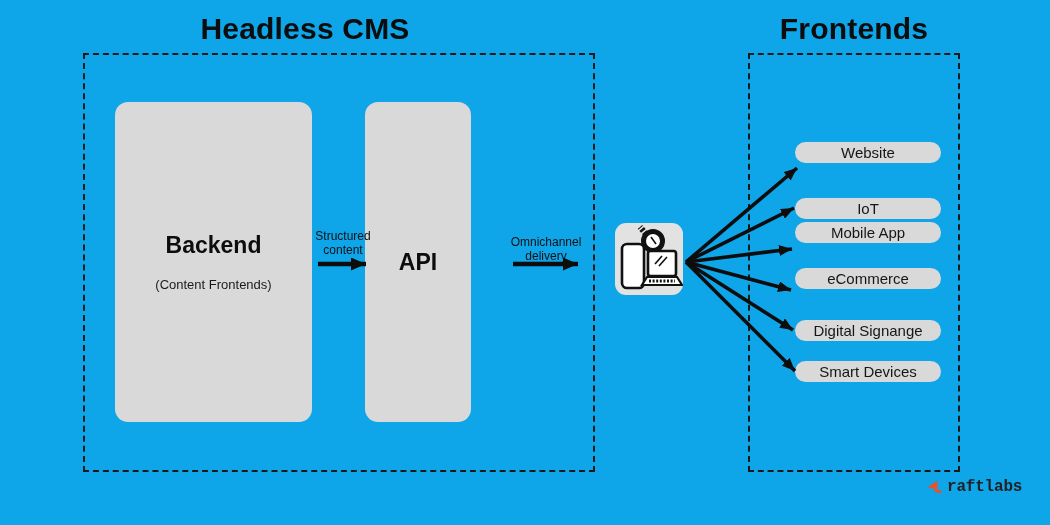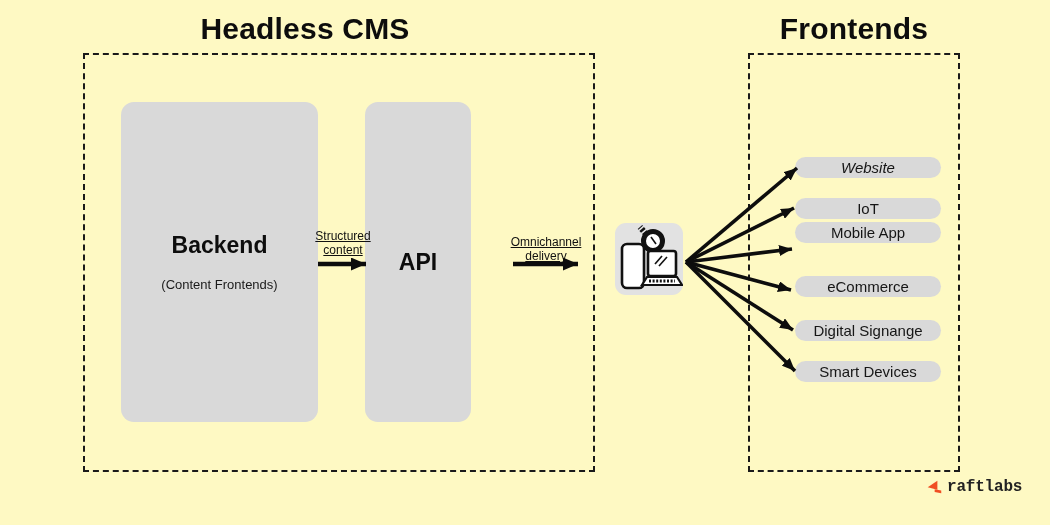--- a/index.html
+++ b/index.html
@@ -1,19 +1,19 @@
 <!DOCTYPE html>
 <html><head>
 <meta charset="utf-8">
 <style>
   html,body{margin:0;padding:0;background:#ffffff;}
   #canvas{
     position:relative;
     width:1050px;height:525px;
-    background:#fef9c3;
+    background:#0ea5e9;
     font-family:"Liberation Sans", sans-serif;
     color:#111;
     overflow:hidden;
   }
   .abs{position:absolute;}
   .group-title{
     font-size:30px;font-weight:700;letter-spacing:.2px;
     text-align:center;color:#0d0d0d;
   }
   .dashed-box{
@@ -21,21 +21,21 @@
     background:transparent;
   }
   .gray-box{
     background:#d9d9d9;
     border-radius:13px;
     display:flex;flex-direction:column;align-items:center;justify-content:center;
   }
   .box-title{font-size:23px;font-weight:700;color:#0d0d0d;}
   .box-subtitle{font-size:13px;color:#1a1a1a;margin-top:18px;}
   .flow-label{
-    font-size:12px;line-height:1.18;text-align:center;color:#111;text-decoration:underline;
+    font-size:12px;line-height:1.18;text-align:center;color:#111;
   }
   .pill{
     position:absolute;left:795px;width:146px;height:21px;
     background:#d9d9d9;border-radius:11px;
     display:flex;align-items:center;justify-content:center;
     font-size:15px;color:#161616;
   }
   #arrow-layer{position:absolute;left:0;top:0;pointer-events:none;}
   .logo{
     position:absolute;left:925px;top:478px;
@@ -47,41 +47,41 @@
 </style>
 </head>
 <body>
 
 <div id="canvas">
 
   <div class="abs group-title" style="left:85px;top:12px;width:440px;">Headless CMS</div>
 
   <div class="abs dashed-box" style="left:83px;top:53px;width:508px;height:415px;"></div>
 
-  <div class="abs gray-box" style="left:121px;top:102px;width:197px;height:320px;">
+  <div class="abs gray-box" style="left:115px;top:102px;width:197px;height:320px;">
     <div class="box-title">Backend</div>
     <div class="box-subtitle">(Content Frontends)</div>
   </div>
 
   <div class="abs gray-box" style="left:365px;top:102px;width:106px;height:320px;">
     <div class="box-title">API</div>
   </div>
 
   <div class="abs flow-label" style="left:306px;top:229px;width:74px;">Structured content</div>
 
   <div class="abs group-title" style="left:750px;top:12px;width:208px;">Frontends</div>
 
   <div class="abs flow-label" style="left:503px;top:235px;width:86px;">Omnichannel delivery</div>
 
   <div class="abs dashed-box" style="left:748px;top:53px;width:208px;height:415px;"></div>
 
-  <div class="pill" style="top:157px;font-style:italic;">Website</div>
+  <div class="pill" style="top:142px;">Website</div>
   <div class="pill" style="top:198px;">IoT</div>
   <div class="pill" style="top:222px;">Mobile App</div>
-  <div class="pill" style="top:276px;">eCommerce</div>
+  <div class="pill" style="top:268px;">eCommerce</div>
   <div class="pill" style="top:320px;">Digital Signange</div>
   <div class="pill" style="top:361px;">Smart Devices</div>
 
   <svg class="abs" style="left:615px;top:223px;" width="68" height="72" viewBox="0 0 68 72">
     <rect x="0" y="0" width="68" height="72" rx="11" fill="#e2e2e2"></rect>
 
     <g>
       <line x1="31" y1="11" x2="25" y2="4" stroke="#111" stroke-width="6" stroke-dasharray="2.5,1.6"></line>
       <circle cx="38" cy="18" r="9.5" fill="#ffffff" stroke="#111" stroke-width="5"></circle>
       <line x1="36" y1="14" x2="41" y2="21" stroke="#111" stroke-width="1.6"></line>

